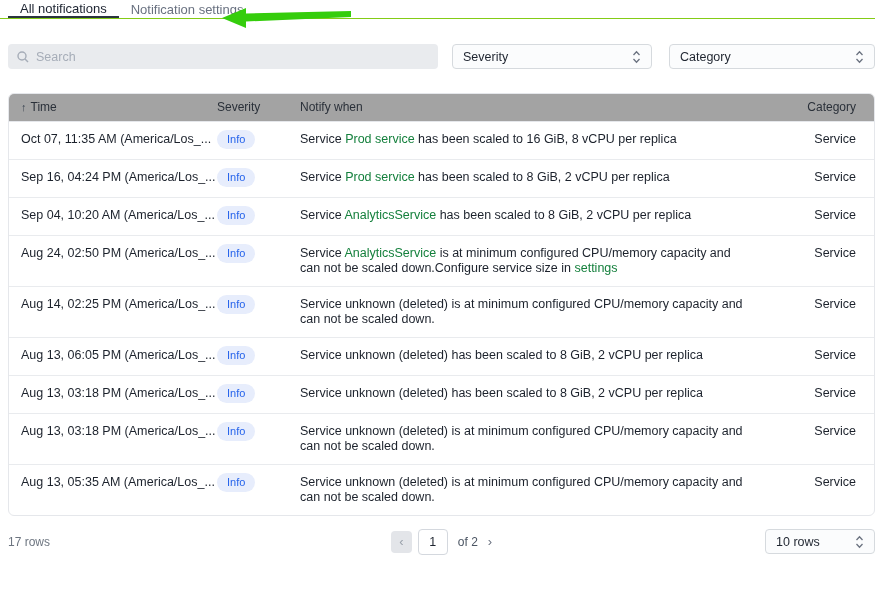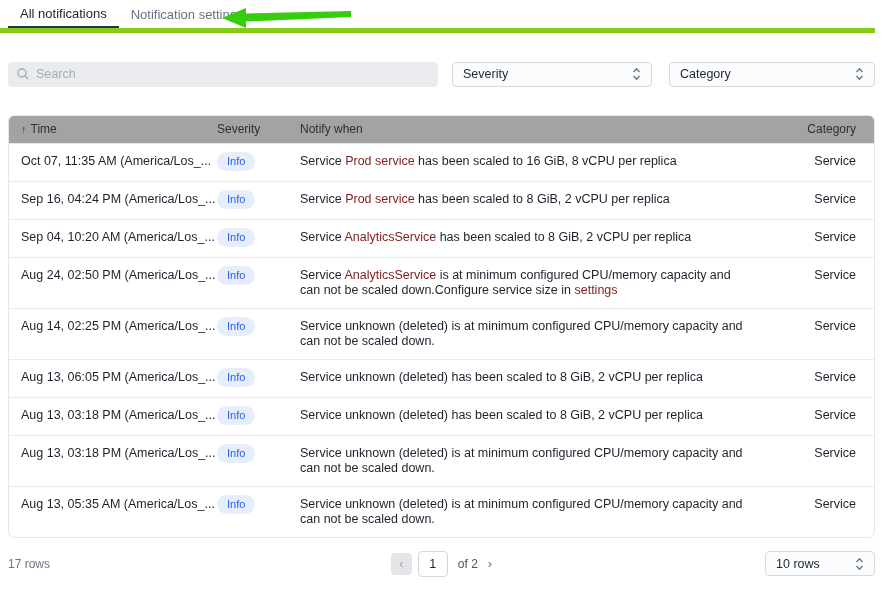--- a/index.html
+++ b/index.html
@@ -1,29 +1,29 @@
 <!DOCTYPE html>
 <html><head>
 <meta charset="utf-8">
 <style>
   * { margin:0; padding:0; box-sizing:border-box; }
   html,body { width:883px; height:610px; overflow:hidden; background:#fff;
               font-family:"Liberation Sans","DejaVu Sans",sans-serif; color:#1f2530; }
   .page { position:relative; width:883px; height:610px; }
 
   
-  .tabbar { position:relative; height:33px; border-bottom:5px solid #84cc16; margin-right:8px; }
+  .tabbar { position:relative; height:19px; border-bottom:1px solid #84cc16; margin-right:8px; }
   .tabs { display:flex; height:100%; padding-left:8px; }
   .tab { font-size:13px; padding:0 12px; display:flex; align-items:center; cursor:pointer;
          color:#697180; position:relative; }
   .tab.active { color:#1c2330; border-bottom:2px solid #2b3440; font-weight:400; }
   .arrow-annot { position:absolute; left:222px; top:7px; width:131px; height:22px; }
 
   
-  .filters { display:flex; margin:24px 8px 0 8px; height:34px; align-items:center; }
+  .filters { display:flex; margin:16px 8px 0 8px; height:34px; align-items:flex-end; }
   .search-box { width:430px; height:25px; background:#e9ebee; border-radius:4px;
                 display:flex; align-items:center; padding:0 9px; margin-right:auto; }
   .search-box svg { flex:0 0 auto; }
   .search-input { border:none; outline:none; background:transparent; font-size:12.5px;
                   margin-left:7px; width:100%; color:#1f2530;
                   font-family:"Liberation Sans","DejaVu Sans",sans-serif; }
   .search-input::placeholder { color:#a6adb8; }
   .select { height:25px; background:#fbfcfd; border:1px solid #d6dade; border-radius:4px;
             display:flex; align-items:center; justify-content:space-between;
             padding:0 10px; font-size:12.5px; color:#1f2530; cursor:pointer; }
@@ -43,21 +43,21 @@
   .sort-ic { font-size:11px; color:#3a4350; margin-right:4px; }
   tbody td { font-size:12.5px; line-height:15px; padding:10px 0; vertical-align:top;
              border-bottom:1px solid #e9ebee; color:#1c222c; }
   tbody tr:last-child td { border-bottom:none; }
   td.c-time { padding-left:12px; white-space:nowrap; overflow:hidden; }
   td.c-sev  { }
   td.c-notify .ntxt { display:block; max-width:447px; }
   td.c-cat  { text-align:right; padding-right:18px; }
   .badge { display:inline-block; background:#e7edfc; color:#2563eb; font-size:11px;
            padding:2px 10px; border-radius:10px; margin-top:-2px; }
-  a.link { color:#7f1d1d; text-decoration:none; cursor:pointer; }
+  a.link { color:#15803d; text-decoration:none; cursor:pointer; }
 
   
   .footer { display:flex; align-items:center; margin:13px 8px 0 8px; height:26px; }
   .rowcount { font-size:12px; color:#6d7580; flex:1; }
   .pager { display:flex; align-items:center; gap:6px; }
   .pg-btn { width:21px; height:22px; border:none; border-radius:4px; background:#e3e5e9;
             color:#9aa1ab; font-size:13px; line-height:20px; cursor:default; }
   .pg-input { width:30px; height:26px; border:1px solid #d4d8de; border-radius:4px;
               text-align:center; font-size:12.5px; color:#1f2530; outline:none;
               font-family:"Liberation Sans","DejaVu Sans",sans-serif; }

